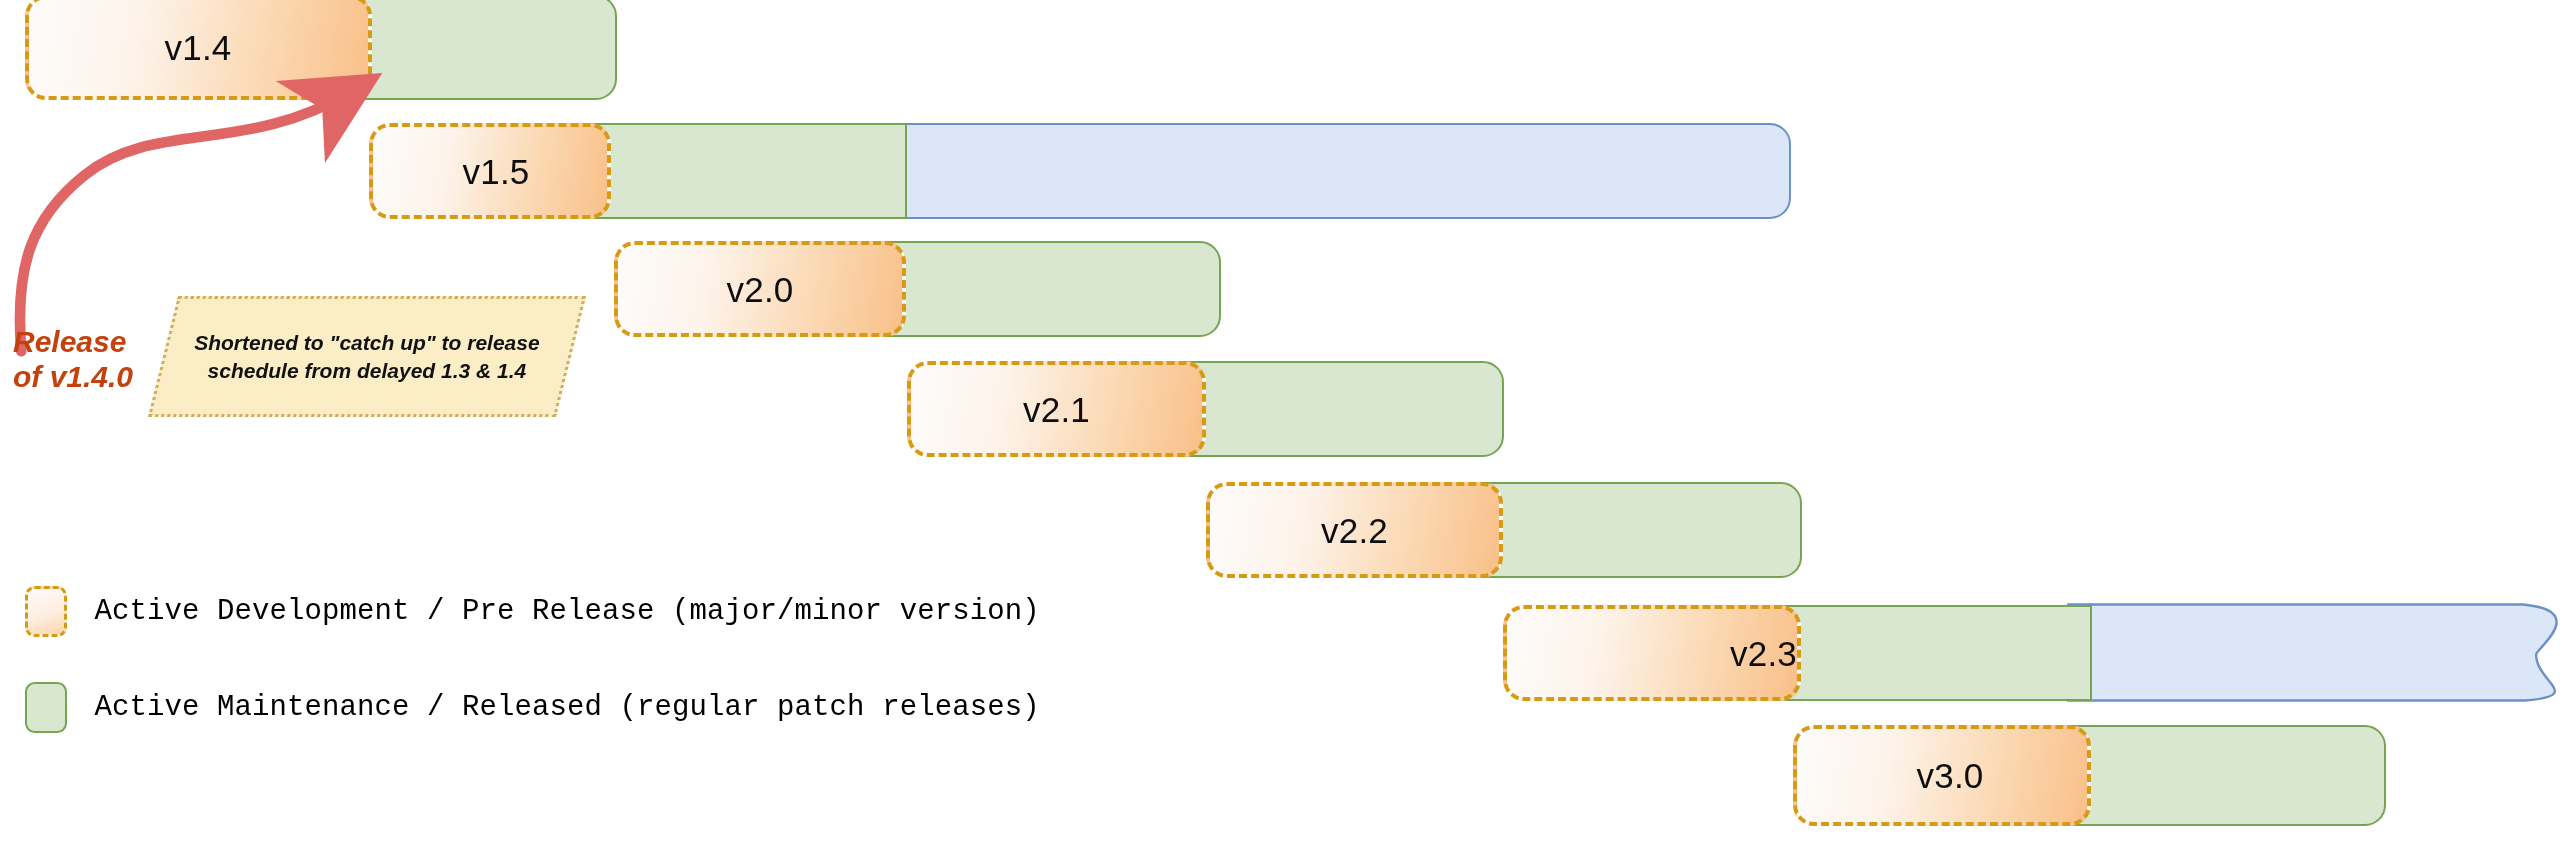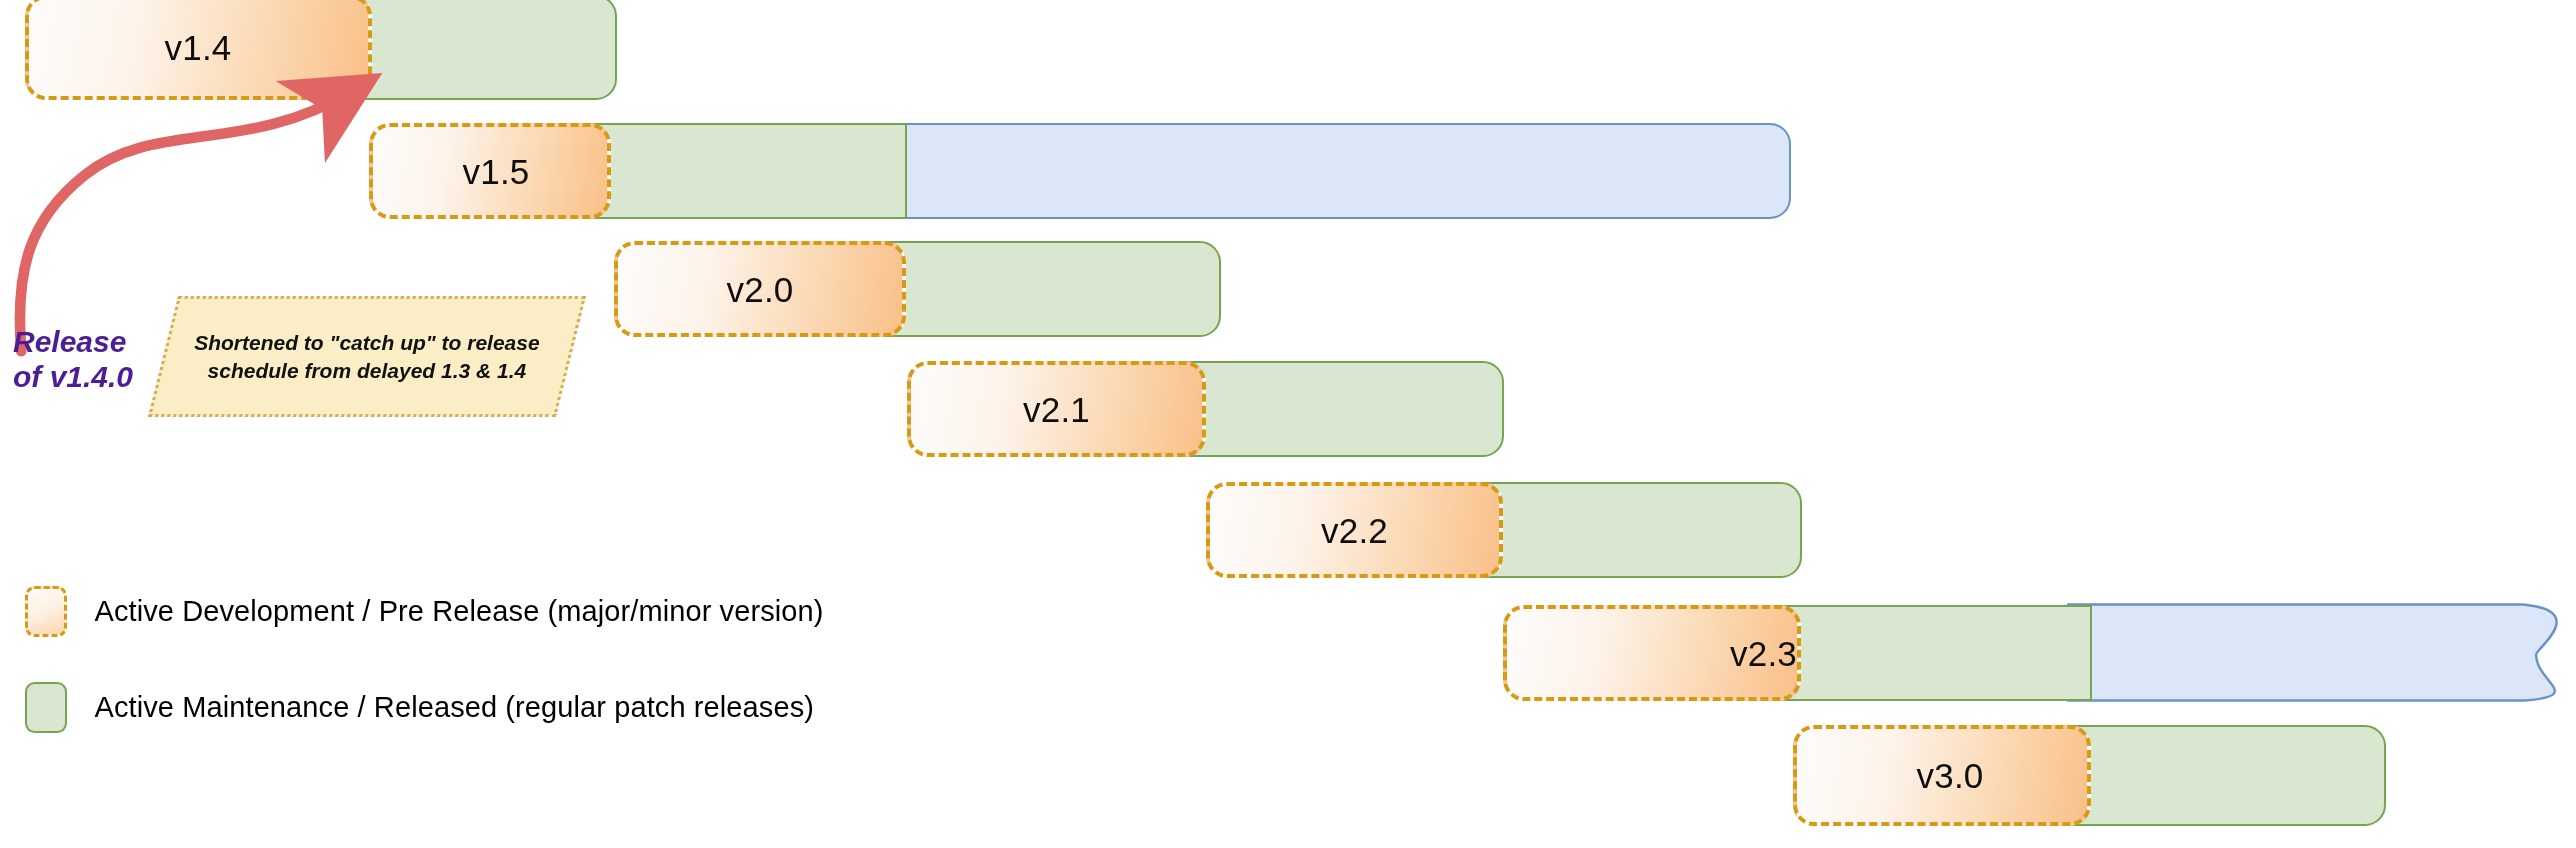--- a/index.html
+++ b/index.html
@@ -67,31 +67,31 @@
     padding:0 11.4px;
   }
 
   
   #callout{
     position:absolute;
     font-style:italic;
     font-weight:700;
     font-size:30px;
     line-height:1.18;
-    color:#4c1d95;
+    color:#c2410c;
     white-space:pre-line;
     z-index:9;
   }
 
   
   #arrow{position:absolute;left:0;top:0;z-index:8;pointer-events:none;}
 
   
   #legend{position:absolute;left:24.5px;top:587px;z-index:10;}
-  .legend-row{display:flex;align-items:center;height:49px;margin-bottom:47px;}
+  .legend-row{display:flex;align-items:center;height:49px;margin-bottom:47px;font-family:Liberation Mono, monospace;}
   .legend-swatch{
     width:42px;height:51px;box-sizing:border-box;border-radius:9.8px;flex:0 0 auto;
   }
   .legend-swatch.dev{
     background:linear-gradient(160deg,#fdfcfb 0%,#fdeedf 55%,#fbd6ac 100%);
     border:3.3px dashed #d79a14;
   }
   .legend-swatch.maint{background:#d9e7d0;border:2.5px solid #76a551;}
   .legend-swatch.ltm{background:#dbe6f8;border:2.5px solid #6c91c6;}
   .legend-text{

